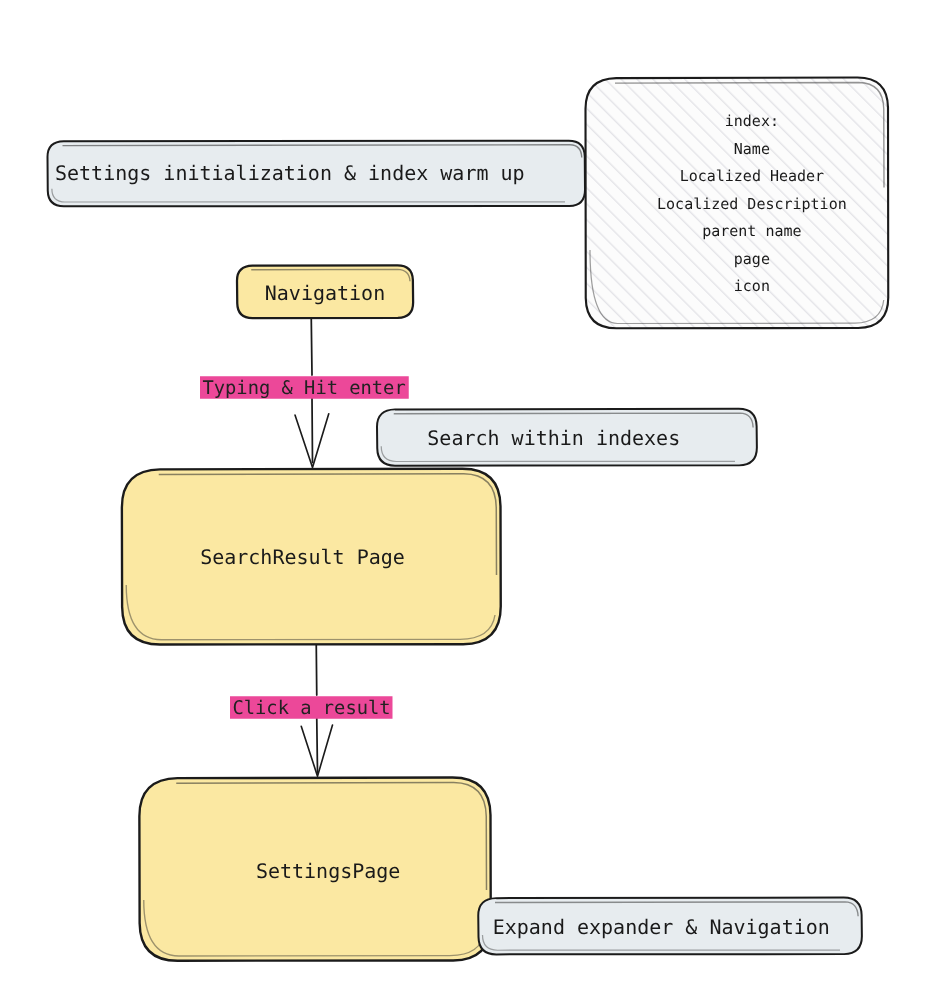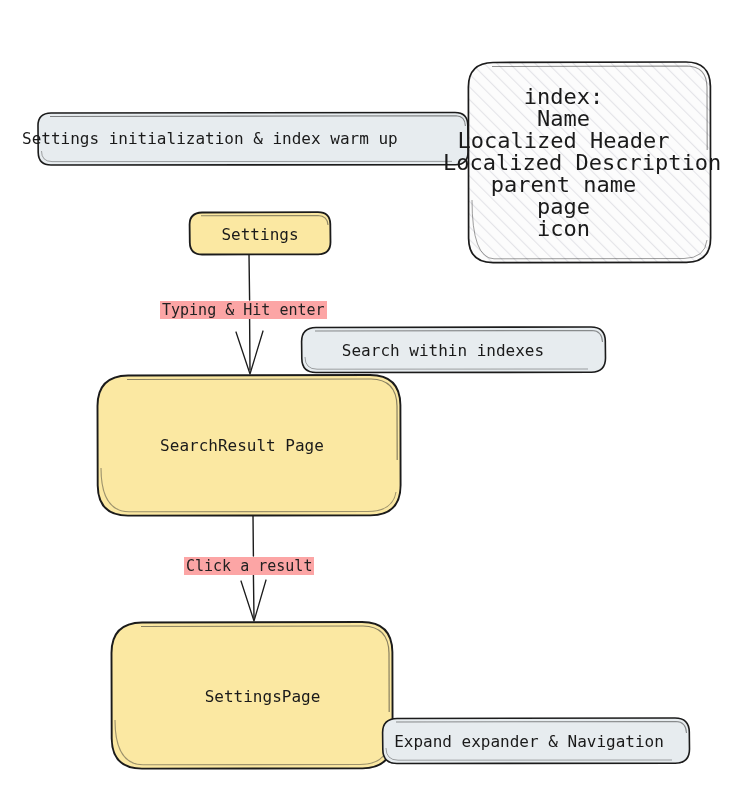--- a/index.html
+++ b/index.html
@@ -30,21 +30,21 @@
     text-align: center;
     pointer-events: none;
   }
 
   .edge-label {
     position: absolute;
     color: #222222;
     font-family: "DejaVu Sans Mono", "Liberation Mono", monospace;
     font-size: 15px;
     white-space: pre;
-    background: #fca5a5;
+    background: #ec4899;
     padding: 0 2px;
   }
 </style>
 </head>
 <body>
 
 <svg id="canvas" viewBox="0 0 750 806" xmlns="http://www.w3.org/2000/svg">
   <defs>
     <pattern id="hatch" width="9" height="9" patternUnits="userSpaceOnUse" patternTransform="rotate(-45)">
       <rect width="9" height="9" fill="#fcfcfc"></rect>
@@ -116,31 +116,31 @@
 
   <g>
     <path d="M 397 718.5 L 675 718 Q 689 718 689.3 732 L 689.5 749
              Q 689.5 763 675.3 763.3 L 397 763.5 Q 383 763.5 382.8 749.5 L 382.6 732.5
              Q 382.6 718.8 397 718.5 Z" fill="#e7ecef" stroke="#1b1b1b" stroke-width="1.6" stroke-linejoin="round"></path>
     <path d="M 396 722 L 676 721.5 Q 686 721.8 686.5 733" fill="none" stroke="#2a2a2a" stroke-width="1.1" opacity="0.5"></path>
     <path d="M 386 748 Q 386 760 398 760.2 L 672 760" fill="none" stroke="#2a2a2a" stroke-width="1.0" opacity="0.4"></path>
   </g>
 </svg>
 
-<div class="node-label" style="left:22px; top:129px; width:350px; font-size:16px;">Settings initialization &amp; index warm up</div>
+<div class="node-label" style="left:44px; top:129px; width:350px; font-size:16px;">Settings initialization &amp; index warm up</div>
 
-<div class="node-label" style="left:443px; top:86px; width:241px; font-size:22px; line-height:22px;">index:
+<div class="node-label" style="left:481px; top:86px; width:241px; font-size:12px; line-height:22px;">index:
 Name
 Localized Header
 Localized Description
 parent name
 page
 icon</div>
 
-<div class="node-label" style="left:190px; top:225px; width:140px; font-size:16px;">Settings</div>
+<div class="node-label" style="left:190px; top:225px; width:140px; font-size:16px;">Navigation</div>
 
 <div class="node-label" style="left:302px; top:341px; width:282px; font-size:16px;">Search within indexes</div>
 
 <div class="node-label" style="left:98px; top:436px; width:288px; font-size:16px;">SearchResult Page</div>
 
 <div class="node-label" style="left:112px; top:687px; width:301px; font-size:16px;">SettingsPage</div>
 
 <div class="node-label" style="left:383px; top:732px; width:292px; font-size:16px;">Expand expander &amp; Navigation</div>
 
 <div class="edge-label" style="left:160px; top:301px;">Typing &amp; Hit enter</div>

